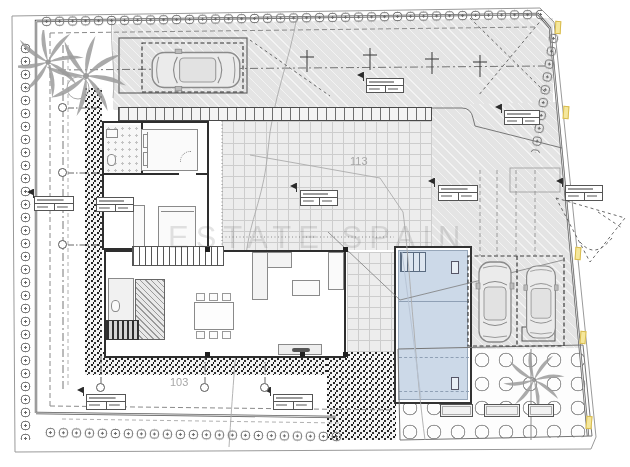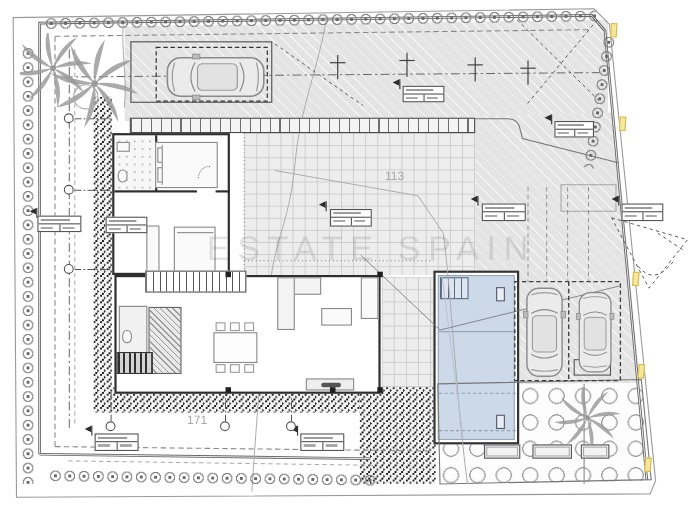--- a/index.html
+++ b/index.html
@@ -350,16 +350,16 @@
   <div class="abs bub" style="left:200px;top:383px;"></div>
   <div class="abs bub" style="left:260px;top:383px;"></div>
 
   <div class="abs ymark" style="left:555px;top:21px;transform:rotate(3deg);"></div>
   <div class="abs ymark" style="left:563px;top:106px;transform:rotate(4deg);"></div>
   <div class="abs ymark" style="left:575px;top:247px;transform:rotate(4deg);"></div>
   <div class="abs ymark" style="left:580px;top:331px;transform:rotate(5deg);"></div>
   <div class="abs ymark" style="left:586px;top:416px;transform:rotate(5deg);"></div>
 
   <div class="abs zlab" style="left:350px;top:155px;">113</div>
-  <div class="abs zlab" style="left:170px;top:376px;">171</div>
-  <div class="abs wm" style="left:168px;top:208px;margin-left:20px;">ESTATE SPAIN</div>
+  <div class="abs zlab" style="left:170px;top:376px;">103</div>
+  <div class="abs wm" style="left:168px;top:220px;">ESTATE SPAIN</div>
 
 </div>
 
 </body></html>

